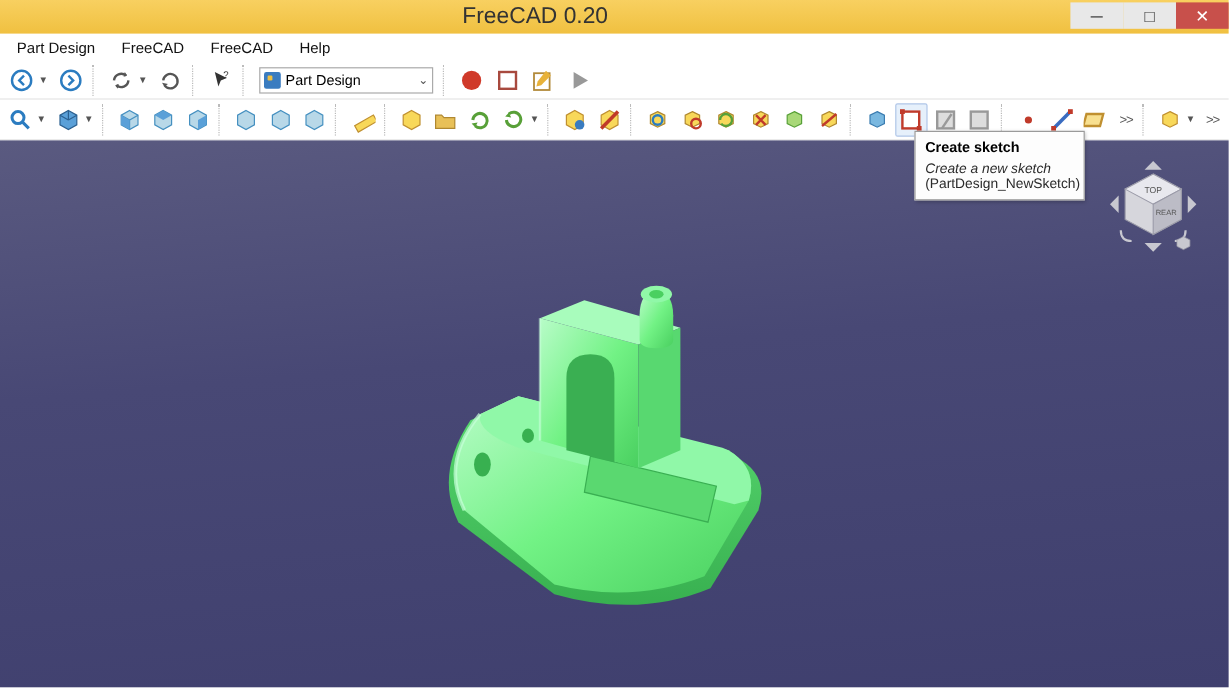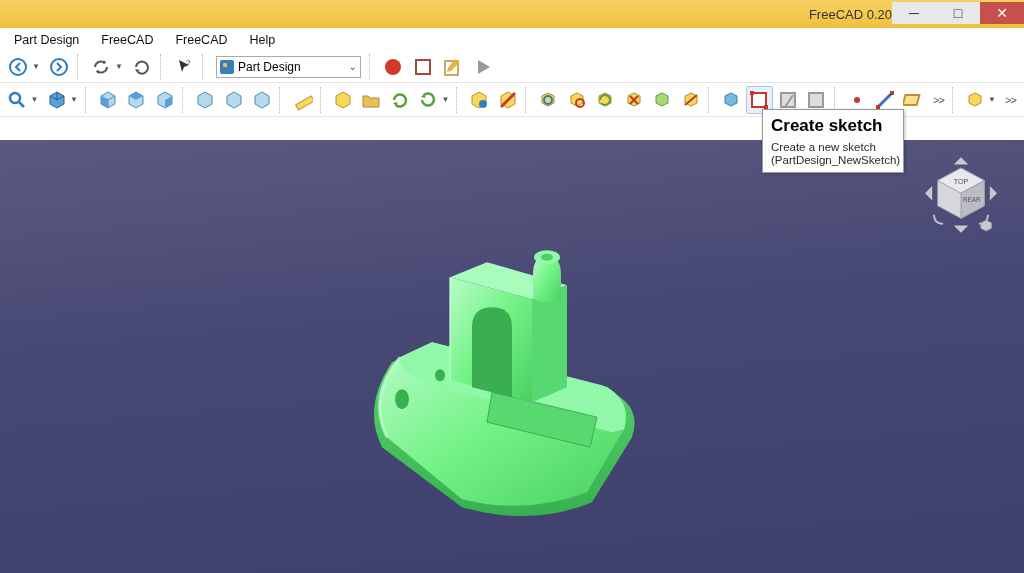--- a/index.html
+++ b/index.html
@@ -1,19 +1,19 @@
 <!DOCTYPE html>
 <html><head>
   <meta charset="utf-8">
   <style>
     * { box-sizing: border-box; margin: 0; padding: 0; }
     body { font-family: "Segoe UI", Tahoma, sans-serif; font-size: 12px; color: #000; background: #fff; width: 1024px; height: 573px; overflow: hidden; position: relative; }
     
     .titlebar { height: 28px; background: linear-gradient(#f8d060, #f0c040); display: flex; align-items: center; position: relative; }
-    .titlebar-title { flex: 1; text-align: right; font-size: 13px; color: #333; }
+    .titlebar-title { flex: 1; text-align: center; font-size: 19px; color: #333; }
     .window-buttons { display: flex; }
     .win-btn { width: 44px; height: 22px; display: flex; align-items: center; justify-content: center; font-size: 14px; margin-top: -3px;}
     .win-btn.min { background: #e8e8e8; color: #333;}
     .win-btn.max { background: #e8e8e8; color: #333;}
     .win-btn.close { background: #c8504b; color: #fff; }
     
     .menubar { height: 23px; display: flex; align-items: center; padding: 0 4px; gap: 2px; background: #fff; }
     .menu-item { padding: 2px 10px; font-size: 12.5px; color: #111; cursor: pointer; }
     
     .toolbar-row { height: 32px; display: flex; align-items: center; padding: 1px 4px; gap: 2px; border-bottom: 1px solid #e5e5e5; }
@@ -21,29 +21,29 @@
     .tbtn { width: 28px; height: 28px; display: flex; align-items: center; justify-content: center; border: 1px solid transparent; border-radius: 2px; cursor: pointer; position: relative; }
     .tbtn.hover { border-color: #b0c6e8; background: #e6f0fb; }
     .tdd { width: 8px; display: flex; align-items: center; justify-content: center; font-size: 8px; color: #555; margin-left: -2px; margin-right: 3px; }
     .sep { width: 6px; height: 26px; border-left: 1px dotted #bbb; margin: 0 2px; }
     .wb-select { width: 145px; height: 22px; border: 1px solid #aaa; font-size: 12px; padding: 1px 3px; display: flex; align-items: center; background: #fff; margin: 0 4px; }
     .wb-icon { width: 14px; height: 14px; background: #3a7cc0; margin-right: 4px; border-radius: 2px; position: relative; }
     .wb-icon::after{content:"";position:absolute;left:3px;top:3px;width:4px;height:4px;background:#f0c040;border-radius:1px}
     .wb-arrow { margin-left: auto; font-size: 10px; color: #555; }
     .overflow { font-size: 11px; color: #555; letter-spacing: -1px; margin: 0 4px; }
     
-    .viewport { position: absolute; top: 117px; left: 0; right: 0; bottom: 0; background: linear-gradient(175deg, #5a5a80 0%, #484875 40%, #3f3f6e 100%); overflow: hidden; margin-top: 23px; }
+    .viewport { position: absolute; top: 117px; left: 0; right: 0; bottom: 0; background: linear-gradient(175deg, #5a5a80 0%, #484875 40%, #3f3f6e 100%); overflow: hidden; }
     .benchy { position: absolute; left: 50%; top: 50%; transform: translate(-50%, -45%); }
     
     .navcube { position: absolute; top: 10px; right: 18px; width: 90px; height: 90px; }
     .navcube svg { width: 100%; height: 100%; }
     
     .tooltip { position: absolute; top: 109px; left: 762px; width: 142px; background: #fdfdfd; border: 1px solid #9a9a9a; padding: 6px 8px; box-shadow: 1px 1px 3px rgba(0,0,0,.25); z-index: 50; }
-    .tooltip-title { font-weight: 600; font-size: 17px; margin-bottom: 5px; }
-    .tooltip-body { font-size: 11.5px; color: #2b2b2b; margin-bottom: 1px; }
+    .tooltip-title { font-weight: 600; font-size: 12px; margin-bottom: 5px; }
+    .tooltip-body { font-size: 11.5px; color: #2b2b2b; margin-bottom: 1px; font-style: italic; }
     .tooltip-cmd { font-size: 11.5px; color: #2b2b2b; }
     
     
     svg.icon{width:22px;height:22px;display:block}
   </style>
 </head>
 <body>
 
 <div class="titlebar">
   <div class="titlebar-title">FreeCAD 0.20</div>

